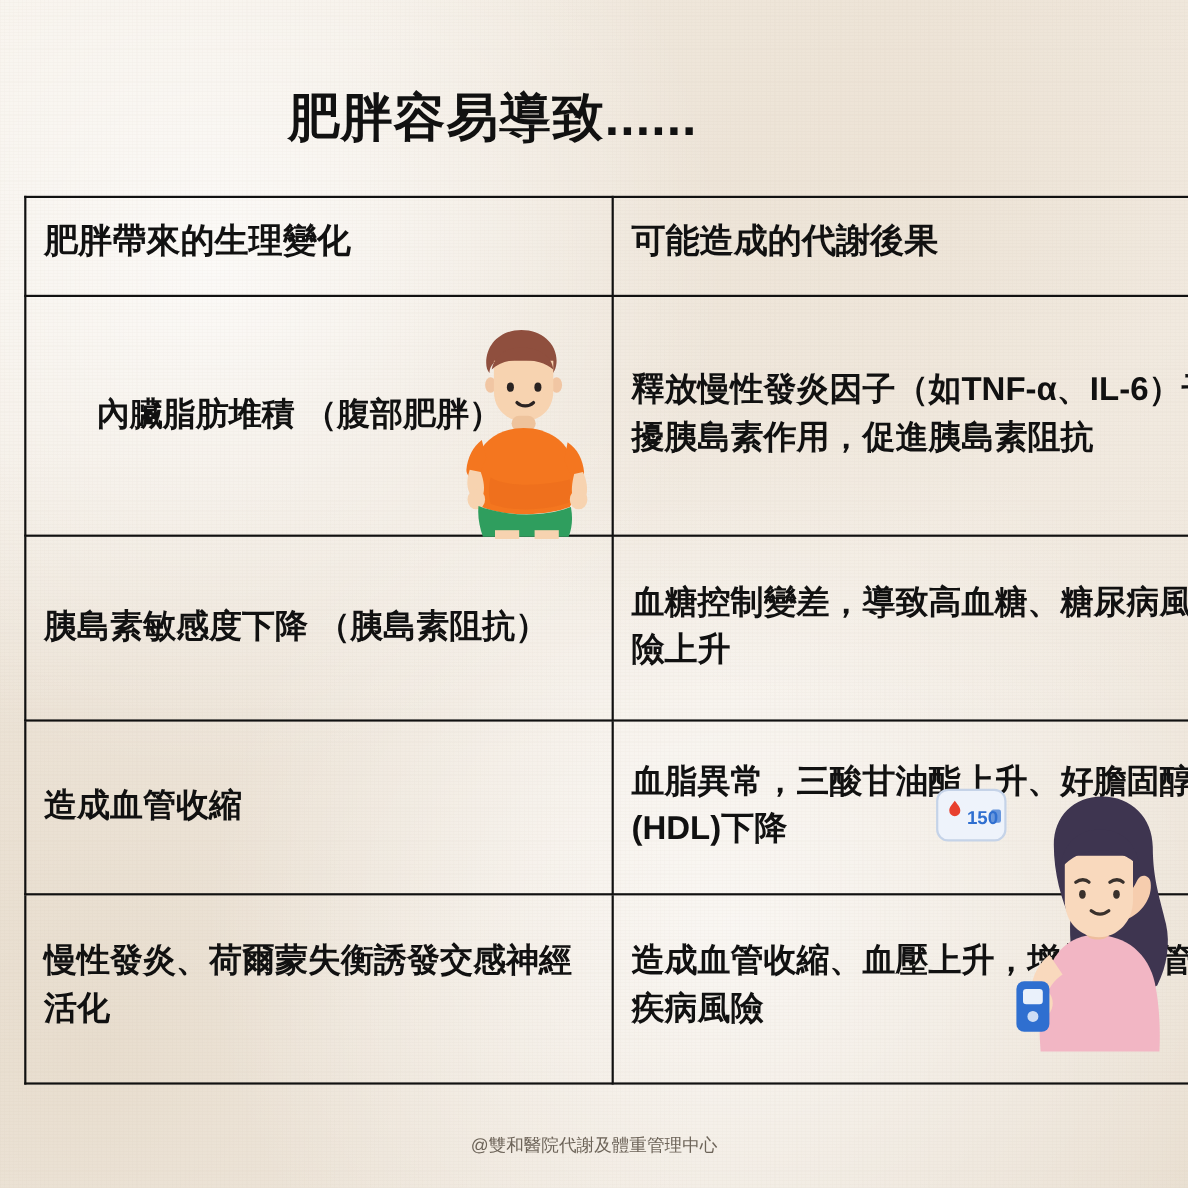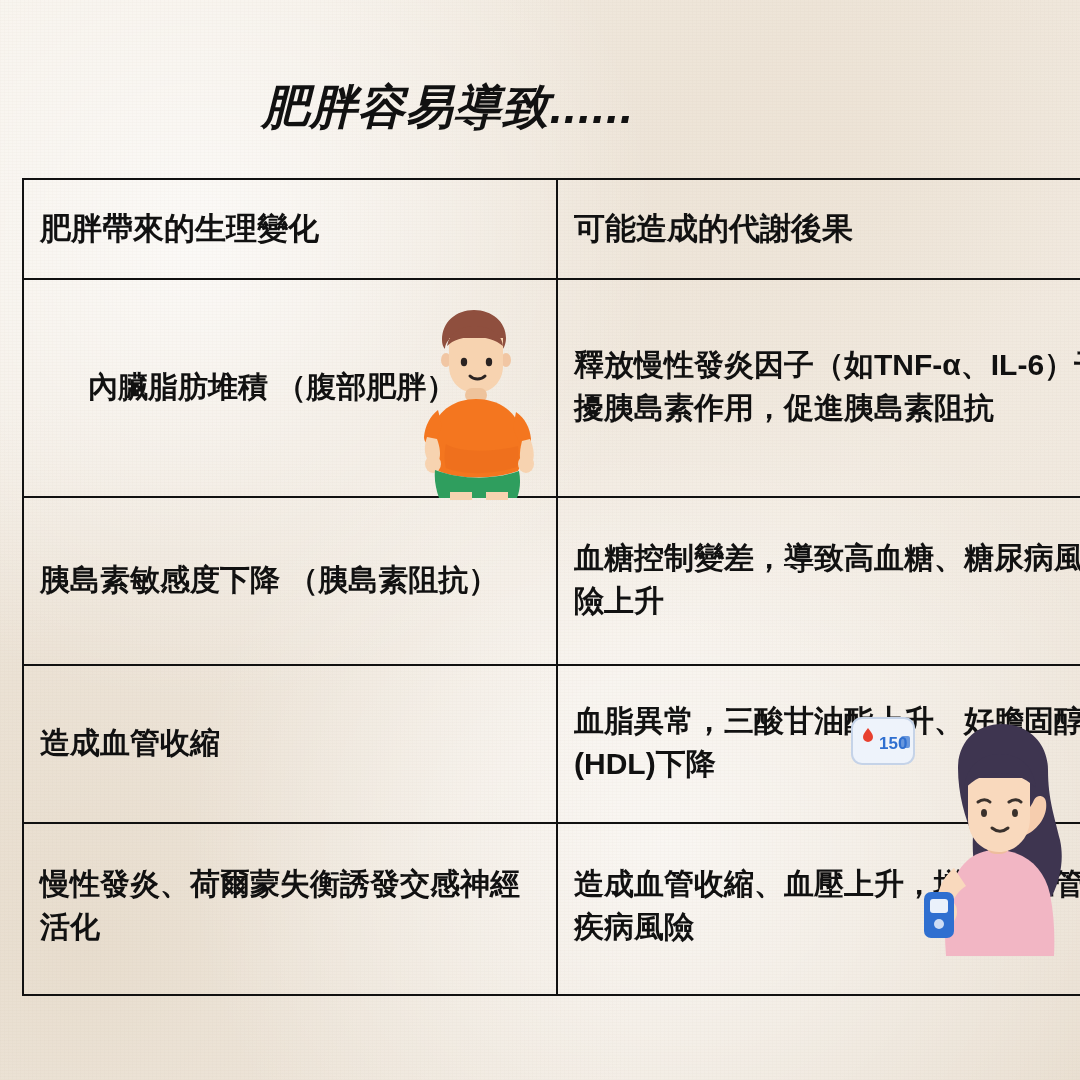--- a/index.html
+++ b/index.html
@@ -40,21 +40,20 @@
     position: absolute;
     top: 76px;
     left: 0;
     width: 896px;
     text-align: center;
     font-size: 47px;
     font-weight: bold;
     letter-spacing: 1px;
     color: #111111;
     z-index: 5;
-    font-style: italic;
   }
 
   .table-wrap {
     position: absolute;
     top: 178px;
     left: 22px;
     width: 1036px;
     z-index: 4;
   }
   table.info {
@@ -72,21 +71,21 @@
     color: #111111;
     font-weight: bold;
     position: relative;
   }
   table.info td.col-left { width: 500px; }
   table.info td.col-right { width: 536px; }
 
   tr.head td {
     font-size: 31px;
     height: 78px;
-    padding-top: 10px;
+    padding-top: 0;
     padding-bottom: 10px;
   }
   tr.r1 td { height: 186px; }
   tr.r2 td { height: 136px; }
   tr.r3 td { height: 126px; }
   tr.r4 td { height: 140px; font-family: Liberation Mono, monospace; }
 
   .cell-text { display: block; margin-left: 48px; }
 
   
@@ -228,13 +227,14 @@
     <path d="M146 112c5 4 11 4 16 0" stroke="#3a312c" stroke-width="3" fill="none" stroke-linecap="round"></path>
 
     <path d="M108 152c-12 10-18 24-16 38 1 8 9 9 12 2 3-9 8-17 16-22z" fill="#f9d9bd"></path>
     <ellipse cx="98" cy="196" rx="13" ry="14" fill="#f9d9bd"></ellipse>
 
     <rect x="78" y="176" width="30" height="46" rx="7" fill="#2f6fd0"></rect>
     <rect x="84" y="183" width="18" height="14" rx="3" fill="#eaf1fb"></rect>
     <circle cx="93" cy="208" r="5" fill="#eaf1fb" opacity=".85"></circle>
   </svg>
 
+  <div class="footer">@雙和醫院代謝及體重管理中心</div>
 </div>
 
 </body></html>

